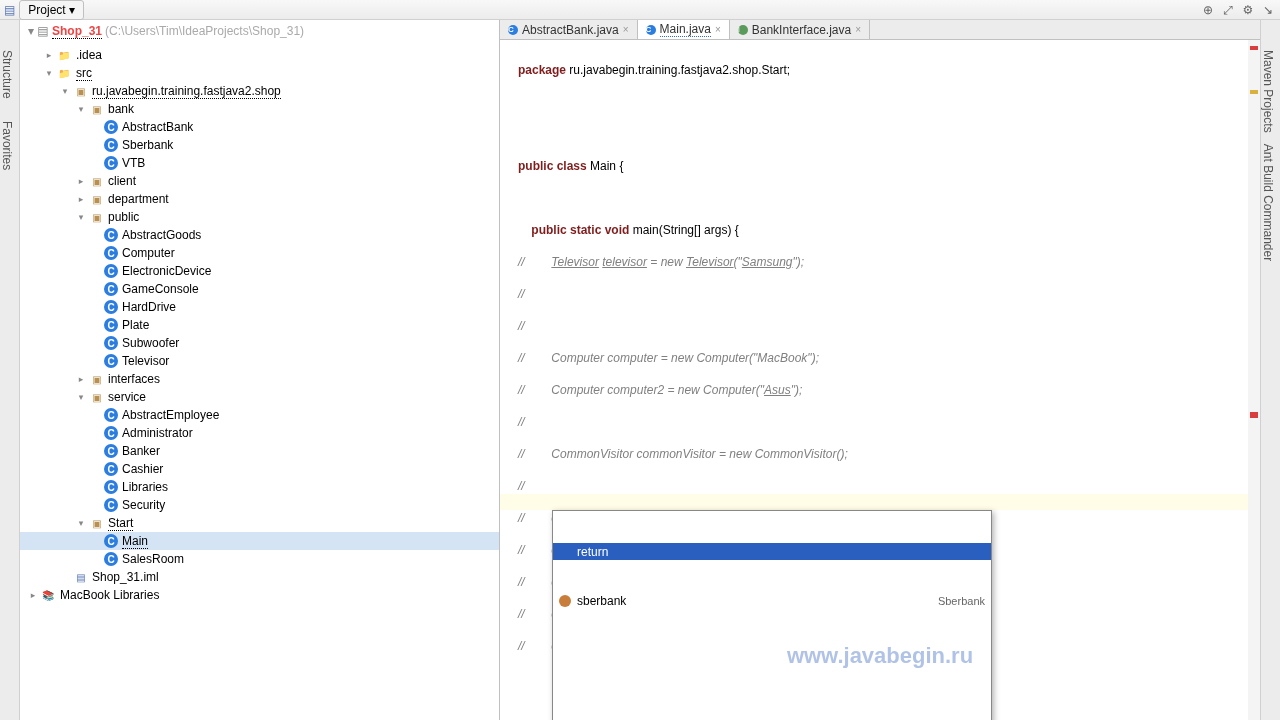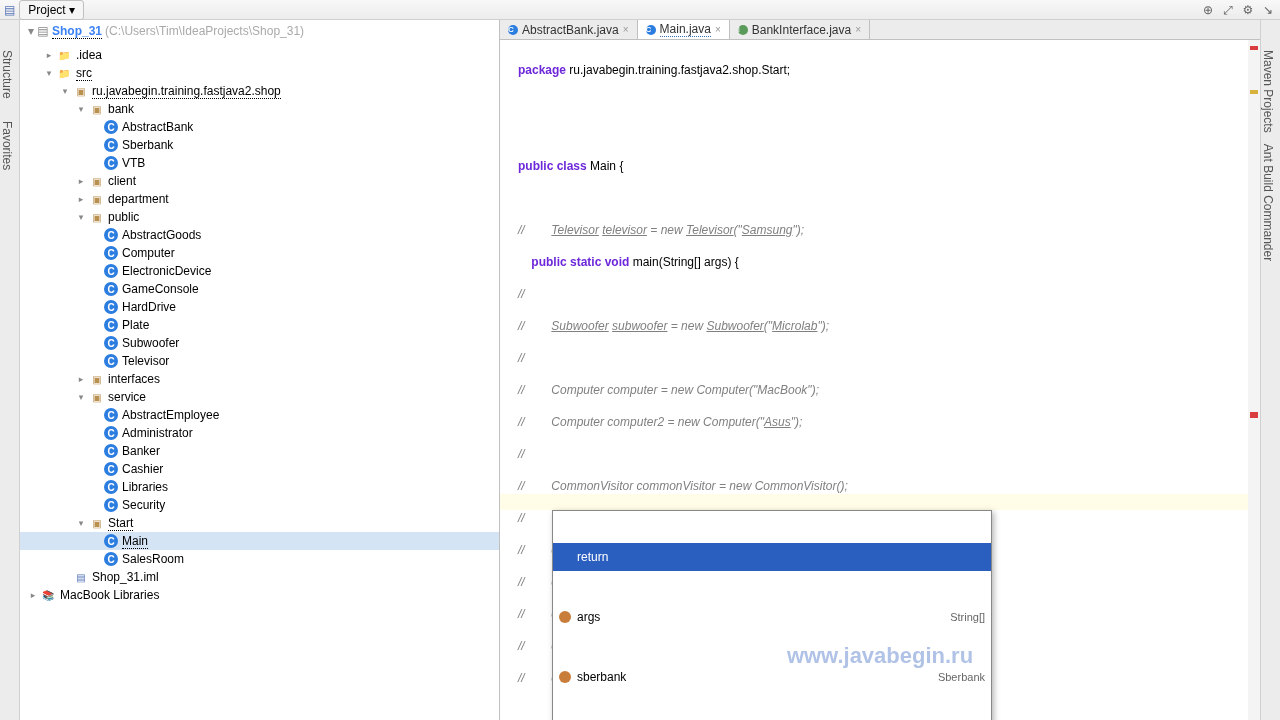--- a/index.html
+++ b/index.html
@@ -6,44 +6,44 @@
 body { background: #f0f0f0; width: 1280px; height: 720px; overflow: hidden; position: relative; }
 .top-toolbar { height: 20px; background: linear-gradient(#f8f8f8,#ececec); border-bottom: 1px solid #d0d0d0; display: flex; align-items: center; padding: 0 4px; gap: 4px; }
 .top-toolbar .proj-label { padding: 2px 8px; border: 1px solid #c0c0c0; border-radius: 3px; background: #f5f5f5; }
 .top-toolbar .spacer { flex: 1; }
 .top-toolbar .tb-btn { width: 16px; height: 16px; display: inline-flex; align-items: center; justify-content: center; color: #666; cursor: pointer; }
 .main-split { display: flex; height: 700px; }
 .left-rail { width: 20px; background: #ececec; border-right: 1px solid #d0d0d0; writing-mode: vertical-lr; text-orientation: mixed; font-size: 10px; color: #555; padding-top: 30px; text-align: left; }
 .right-rail { width: 20px; background: #ececec; border-left: 1px solid #d0d0d0; writing-mode: vertical-lr; text-orientation: mixed; font-size: 10px; color: #555; padding-top: 30px; }
 .project-panel { width: 480px; background: #fff; border-right: 1px solid #c0c0c0; overflow: auto; }
 .breadcrumb { padding: 4px 8px; color: #666; font-size: 11px; }
-.breadcrumb .proj-name { font-weight: bold; color: #3b82f6; border-bottom: 1px dotted #000; }
+.breadcrumb .proj-name { font-weight: bold; color: #ef4444; border-bottom: 1px dotted #000; }
 .tree { padding: 4px 0; }
 .tree-row { display: flex; align-items: center; height: 18px; padding-left: 8px; gap: 4px; cursor: pointer; white-space: nowrap; }
 .tree-row.selected { background: #d5e4f5; }
 .tree-row .arrow { width: 10px; color: #888; font-size: 9px; display: inline-block; text-align: center; }
 .tree-row .icon { width: 14px; height: 14px; display: inline-flex; align-items: center; justify-content: center; font-size: 10px; }
 .icon-folder { color: #c9a863; }
 .icon-package { color: #b89050; }
 .icon-class { background: #2b7de0; color: #fff; border-radius: 50%; width: 12px; height: 12px; font-size: 8px; font-weight: bold; }
 .icon-module { color: #5775b8; }
 .icon-lib { color: #c08800; }
 .editor-area { flex: 1; display: flex; flex-direction: column; background: #fff; position: relative; }
 .editor-tabs { height: 20px; background: #ececec; border-bottom: 1px solid #c0c0c0; display: flex; }
 .ed-tab { padding: 2px 8px; border-right: 1px solid #c0c0c0; display: flex; align-items: center; gap: 4px; font-size: 11px; color: #333; cursor: pointer; }
 .ed-tab.active { background: #fff; }
 .ed-tab .close { color: #999; font-size: 10px; }
 .code-wrap { flex: 1; position: relative; font-family: "Consolas", "Courier New", monospace; font-size: 13px; line-height: 16px; padding: 6px 0 0 18px; white-space: pre; overflow: hidden; }
 .code-line { height: 16px; }
-.kw { color: #6d28d9; font-weight: bold; }
+.kw { color: #7f1d1d; font-weight: bold; }
 .cm { color: #808080; font-style: italic; }
 .cmu { text-decoration: underline; }
 .cursor-line { background: #fffde7; position: absolute; left: 0; right: 0; height: 16px; }
 .completion { position: absolute; left: 52px; width: 440px; background: #fff; border: 1px solid #888; box-shadow: 2px 2px 6px rgba(0,0,0,0.3); font-family: "Consolas", monospace; font-size: 12px; }
-.comp-row { display: flex; align-items: center; height: 28px; padding: 0 6px; gap: 6px; }
+.comp-row { display: flex; align-items: center; height: 17px; padding: 0 6px; gap: 6px; }
 .comp-row.sel { background: #2b5fbf; color: #fff; }
 .comp-row .ci { width: 12px; height: 12px; border-radius: 2px; }
 .comp-row .type { margin-left: auto; color: #666; font-size: 11px; }
 .comp-row.sel .type { color: #ddd; }
 .watermark { position: absolute; bottom: 56px; left: 50%; transform: translateX(-50%); font-size: 22px; color: rgba(80,120,200,0.45); font-weight: bold; font-family: Arial; pointer-events: none; }
 .err-stripe { position: absolute; right: 0; top: 0; width: 12px; height: 100%; background: #f4f4f4; }
 .err-mark { position: absolute; right: 2px; width: 8px; height: 4px; }
 </style>
 </head>
 <body>
@@ -226,24 +226,23 @@
           <span class="close">×</span>
         </div>
     </div>
 
     <div class="code-wrap">
 <div class="code-line"><span class="kw">package</span> ru.javabegin.training.fastjava2.shop.Start;</div>
 <div class="code-line"></div>
 <div class="code-line"></div>
 <div class="code-line"><span class="kw">public class</span> Main {</div>
 <div class="code-line"></div>
+<div class="code-line">    <span class="kw">public static void</span> main(String[] args) {</div>
 <div class="code-line"><span class="cm">//        <span class="cmu">Televisor</span> <span class="cmu">televisor</span> = new <span class="cmu">Televisor</span>("<span class="cmu">Samsung</span>");</span></div>
-<div class="code-line">    <span class="kw">public static void</span> main(String[] args) {</div>
-<div class="code-line"><span class="cm">//</span></div>
-<div class="code-line"><span class="cm">//        <span class="cmu">Subwoofer</span> <span class="cmu">subwoofer</span> = new <span class="cmu">Subwoofer</span>("<span class="cmu">Microlab</span>");</span></div>
+<div class="code-line"><span class="cm">//</span></div>
 <div class="code-line"><span class="cm">//</span></div>
 <div class="code-line"><span class="cm">//        Computer computer = new Computer("MacBook");</span></div>
 <div class="code-line"><span class="cm">//        Computer computer2 = new Computer("<span class="cmu">Asus</span>");</span></div>
 <div class="code-line"><span class="cm">//</span></div>
 <div class="code-line"><span class="cm">//        CommonVisitor commonVisitor = new CommonVisitor();</span></div>
 <div class="code-line"><span class="cm">//</span></div>
 <div class="code-line"><span class="cm">//        commonVisitor.buy(<span class="cmu">televisor</span>);</span></div>
 <div class="code-line"><span class="cm">//        commonVisitor.buy(computer);</span></div>
 <div class="code-line"><span class="cm">//        commonVisitor.buy(computer2);</span></div>
 <div class="code-line"><span class="cm">//        commonVisitor.buy(computer2);</span></div>
@@ -256,21 +255,20 @@
 
 <div class="cursor-line" style="top:454px"></div>
 
 
 
 
 
 
       <div class="completion" style="top:470px">
         <div class="comp-row sel"><span class="ci"></span><span>return</span><span class="type"></span></div>
-        <div class="comp-row"><span class="ci" style="background:#c87d3a;border-radius:50%"></span><span>args</span><span class="type">String[]</span></div>
         <div class="comp-row"><span class="ci" style="background:#c87d3a;border-radius:50%"></span><span>sberbank</span><span class="type">Sberbank</span></div>
         
         
         
         
         
         
         
       </div>
 

